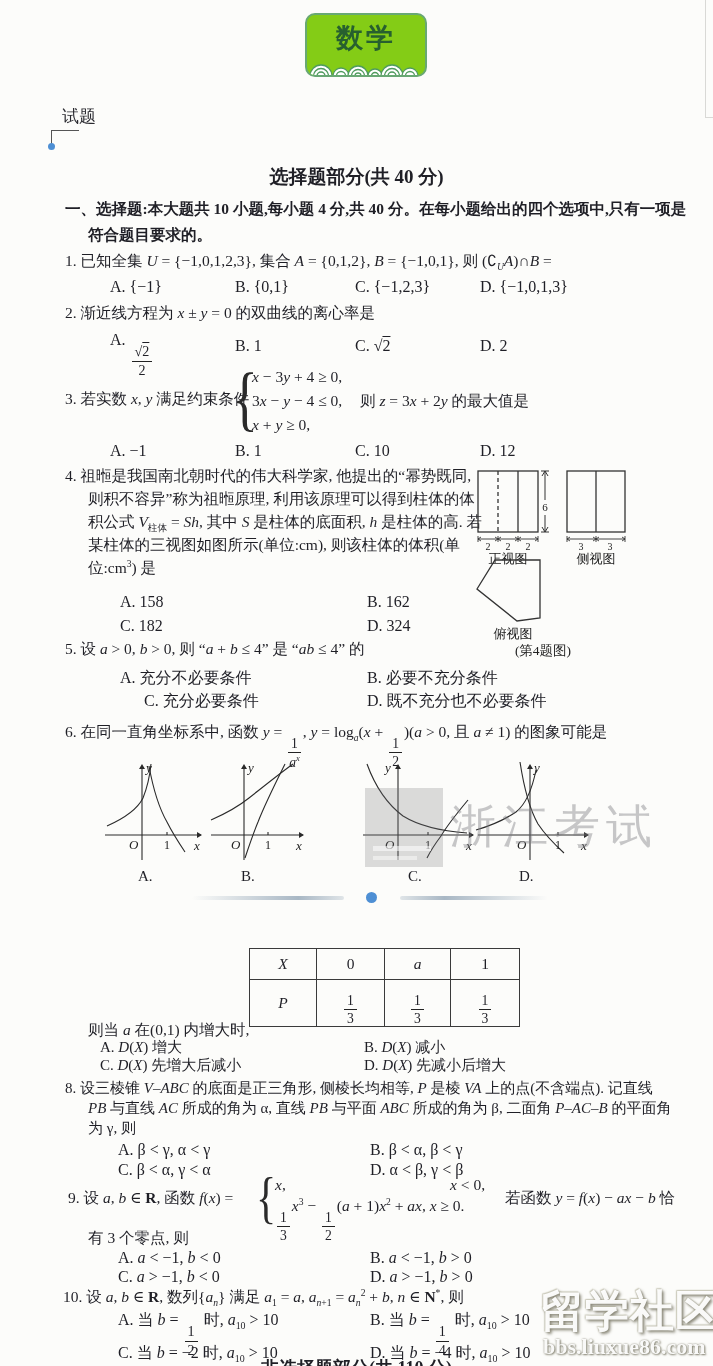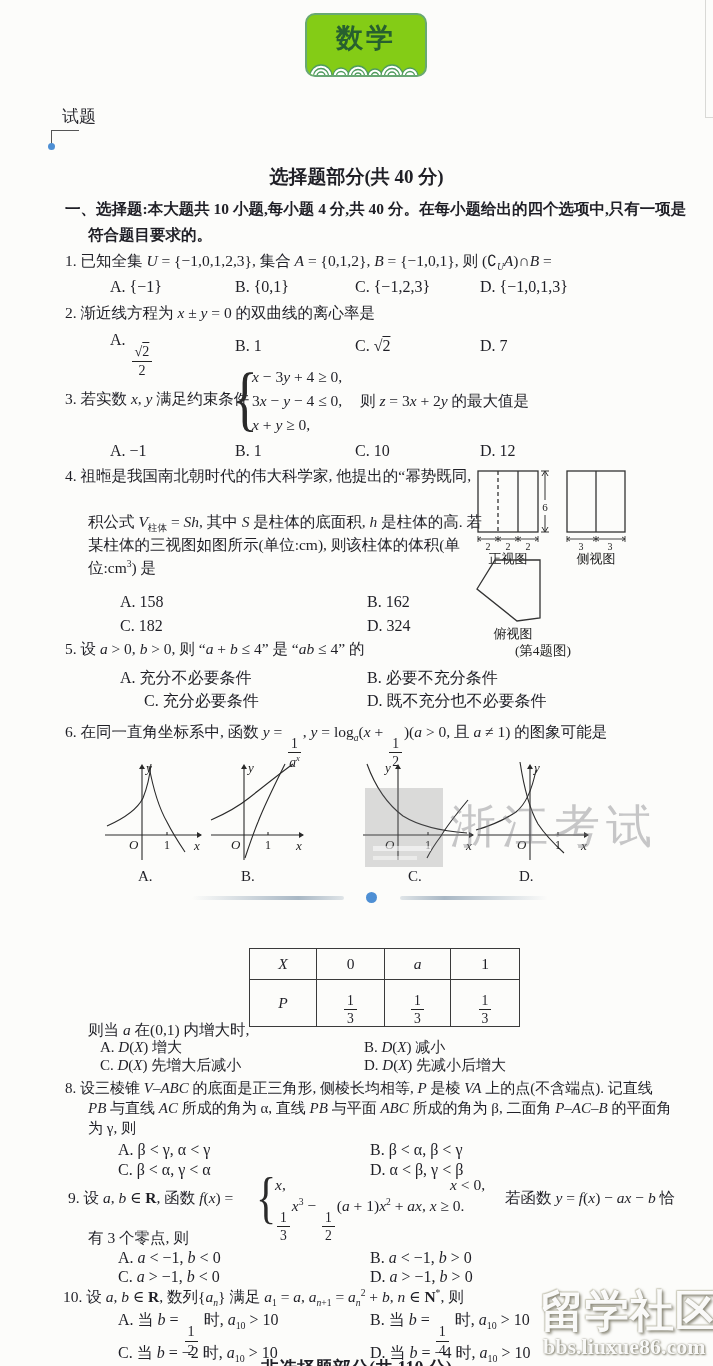--- a/index.html
+++ b/index.html
@@ -104,34 +104,35 @@
   <span class="opt" style="left:355px;top:277px;">C. {−1,2,3}</span>
   <span class="opt" style="left:480px;top:277px;">D. {−1,0,1,3}</span>
 
   <div class="ln" style="left:65px;top:303px;">2. 渐近线方程为 <i>x</i> ± <i>y</i> = 0 的双曲线的离心率是</div>
   <span class="opt" style="left:110px;top:330px;">A. <span class="frac">
         <span>√<span class="ol">2</span></span>
         <span>2</span>
       </span></span>
   <span class="opt" style="left:235px;top:336px;">B. 1</span>
   <span class="opt" style="left:355px;top:336px;">C. √<span class="ol">2</span></span>
-  <span class="opt" style="left:480px;top:336px;">D. 7</span>
+  <span class="opt" style="left:480px;top:336px;">D. 2</span>
 
   <div class="ln" style="left:65px;top:389px;">3. 若实数 <i>x</i>, <i>y</i> 满足约束条件</div>
   <div class="brace" style="left:232px;top:362px;font-size:72px;line-height:1;">{</div>
   <div class="ln" style="left:252px;top:367px;"><i>x</i> − 3<i>y</i> + 4 ≥ 0,</div>
   <div class="ln" style="left:252px;top:391px;">3<i>x</i> − <i>y</i> − 4 ≤ 0,</div>
   <div class="ln" style="left:252px;top:415px;"><i>x</i> + <i>y</i> ≥ 0,</div>
   <div class="ln" style="left:360px;top:391px;">则 <i>z</i> = 3<i>x</i> + 2<i>y</i> 的最大值是</div>
   <span class="opt" style="left:110px;top:441px;">A. −1</span>
   <span class="opt" style="left:235px;top:441px;">B. 1</span>
   <span class="opt" style="left:355px;top:441px;">C. 10</span>
   <span class="opt" style="left:480px;top:441px;">D. 12</span>
 
   <div class="ln" style="left:65px;top:466px;">4. 祖暅是我国南北朝时代的伟大科学家, 他提出的“幂势既同,</div>
+  <div class="ln" style="left:88px;top:489px;">则积不容异”称为祖暅原理, 利用该原理可以得到柱体的体</div>
   <div class="ln" style="left:88px;top:512px;">积公式 <i>V</i><sub>柱体</sub> = <i>Sh</i>, 其中 <i>S</i> 是柱体的底面积, <i>h</i> 是柱体的高. 若</div>
   <div class="ln" style="left:88px;top:535px;">某柱体的三视图如图所示(单位:cm), 则该柱体的体积(单</div>
   <div class="ln" style="left:88px;top:558px;">位:cm<sup>3</sup>) 是</div>
   <span class="opt" style="left:120px;top:592px;">A. 158</span>
   <span class="opt" style="left:367px;top:592px;">B. 162</span>
   <span class="opt" style="left:120px;top:616px;">C. 182</span>
   <span class="opt" style="left:367px;top:616px;">D. 324</span>
 
   <svg style="position:absolute;left:467px;top:460px;" width="246" height="200" viewBox="0 0 246 200">
 

